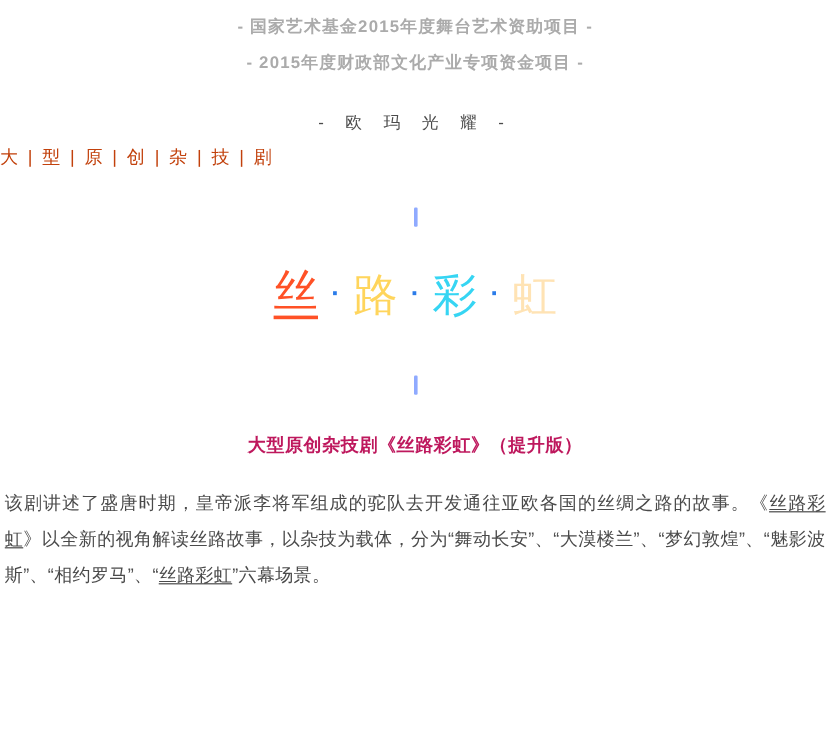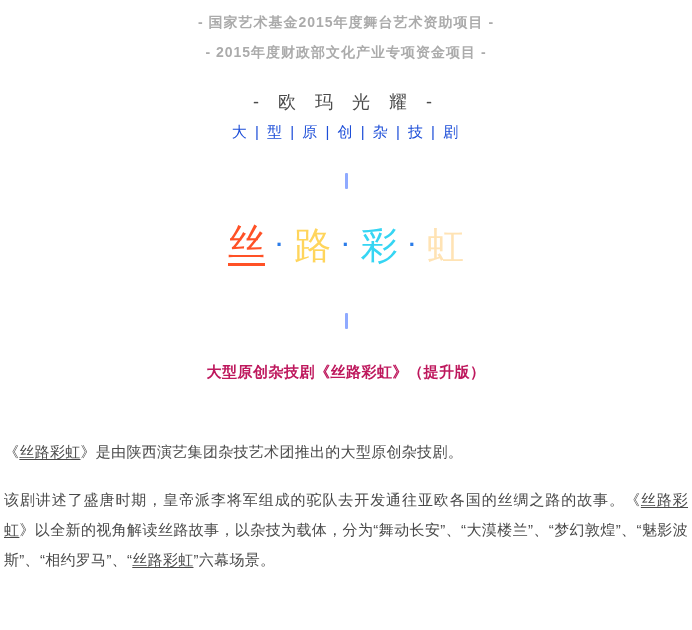--- a/index.html
+++ b/index.html
@@ -2,22 +2,22 @@
 <html><head>
 <meta charset="utf-8">
 <style>
   html,body{margin:0;padding:0;background:#ffffff;}
   .page{
     position:relative;width:692px;height:630px;background:#ffffff;
     font-family:"Liberation Sans","DejaVu Sans",sans-serif;overflow:hidden;
   }
   .header-pad{padding-top:7px;}
   .funding{font-size:14px;font-weight:700;color:#ababab;text-align:center;line-height:30px;letter-spacing:1px;}
-  .brand{margin-top:20px;font-size:18px;color:#4b4b4b;text-align:center;line-height:30px;letter-spacing:7px;}
-  .genre{font-size:15px;color:#1d4ed8;text-align:center;line-height:30px;letter-spacing:2px;}
+  .brand{margin-top:20px;font-size:14px;color:#4b4b4b;text-align:center;line-height:30px;letter-spacing:7px;}
+  .genre{font-size:15px;color:#c2410c;text-align:left;line-height:30px;letter-spacing:2px;}
   .vbar{width:3px;height:16px;margin:26px auto 0;border-radius:1px;}
   .vbar.lower{margin-top:46px;}
   .title{display:flex;justify-content:center;align-items:center;gap:11px;margin:34px 0 0;height:44px;font-weight:400;}
   .t-char{font-size:37px;line-height:1;}
   .t-dot{font-size:22px;font-weight:700;line-height:1;}
   .t-underline{border-bottom:3px solid currentColor;padding-bottom:2px;}
   .info-block{margin-top:28px;}
   .info{font-size:15px;font-weight:700;color:#be185d;text-align:center;line-height:30px;letter-spacing:0.5px;}
   .body-para{font-size:15px;color:#4a4a4a;line-height:30px;margin:0;padding:0 4px;text-align:justify;letter-spacing:0.3px;}
   .para1{margin-top:50px;}
@@ -46,16 +46,15 @@
       <span class="t-dot" style="color: rgb(43, 124, 233);">·</span>
       <span class="t-char" style="color: rgb(255, 227, 180);">虹</span>
     </h1>
 
   <div class="vbar lower" style="background: rgb(143, 170, 255);"></div>
 
   <div class="info-block">
     <div class="info">大型原创杂技剧《丝路彩虹》（提升版）</div>
   </div>
 
-  <p class="body-para para1"><span>《</span><span class="seg-underline">丝路彩虹</span><span>》是由陕西演艺集团杂技艺术团推出的大型原创杂技剧。</span></p>
   <p class="body-para para2"><span>该剧讲述了盛唐时期，皇帝派李将军组成的驼队去开发通往亚欧各国的丝绸之路的故事。《</span><span class="seg-underline">丝路彩虹</span><span>》以全新的视角解读丝路故事，以杂技为载体，分为“舞动长安”、“大漠楼兰”、“梦幻敦煌”、“魅影波斯”、“相约罗马”、“</span><span class="seg-underline">丝路彩虹</span><span>”六幕场景。</span></p>
 
 </div>
 
 </body></html>

